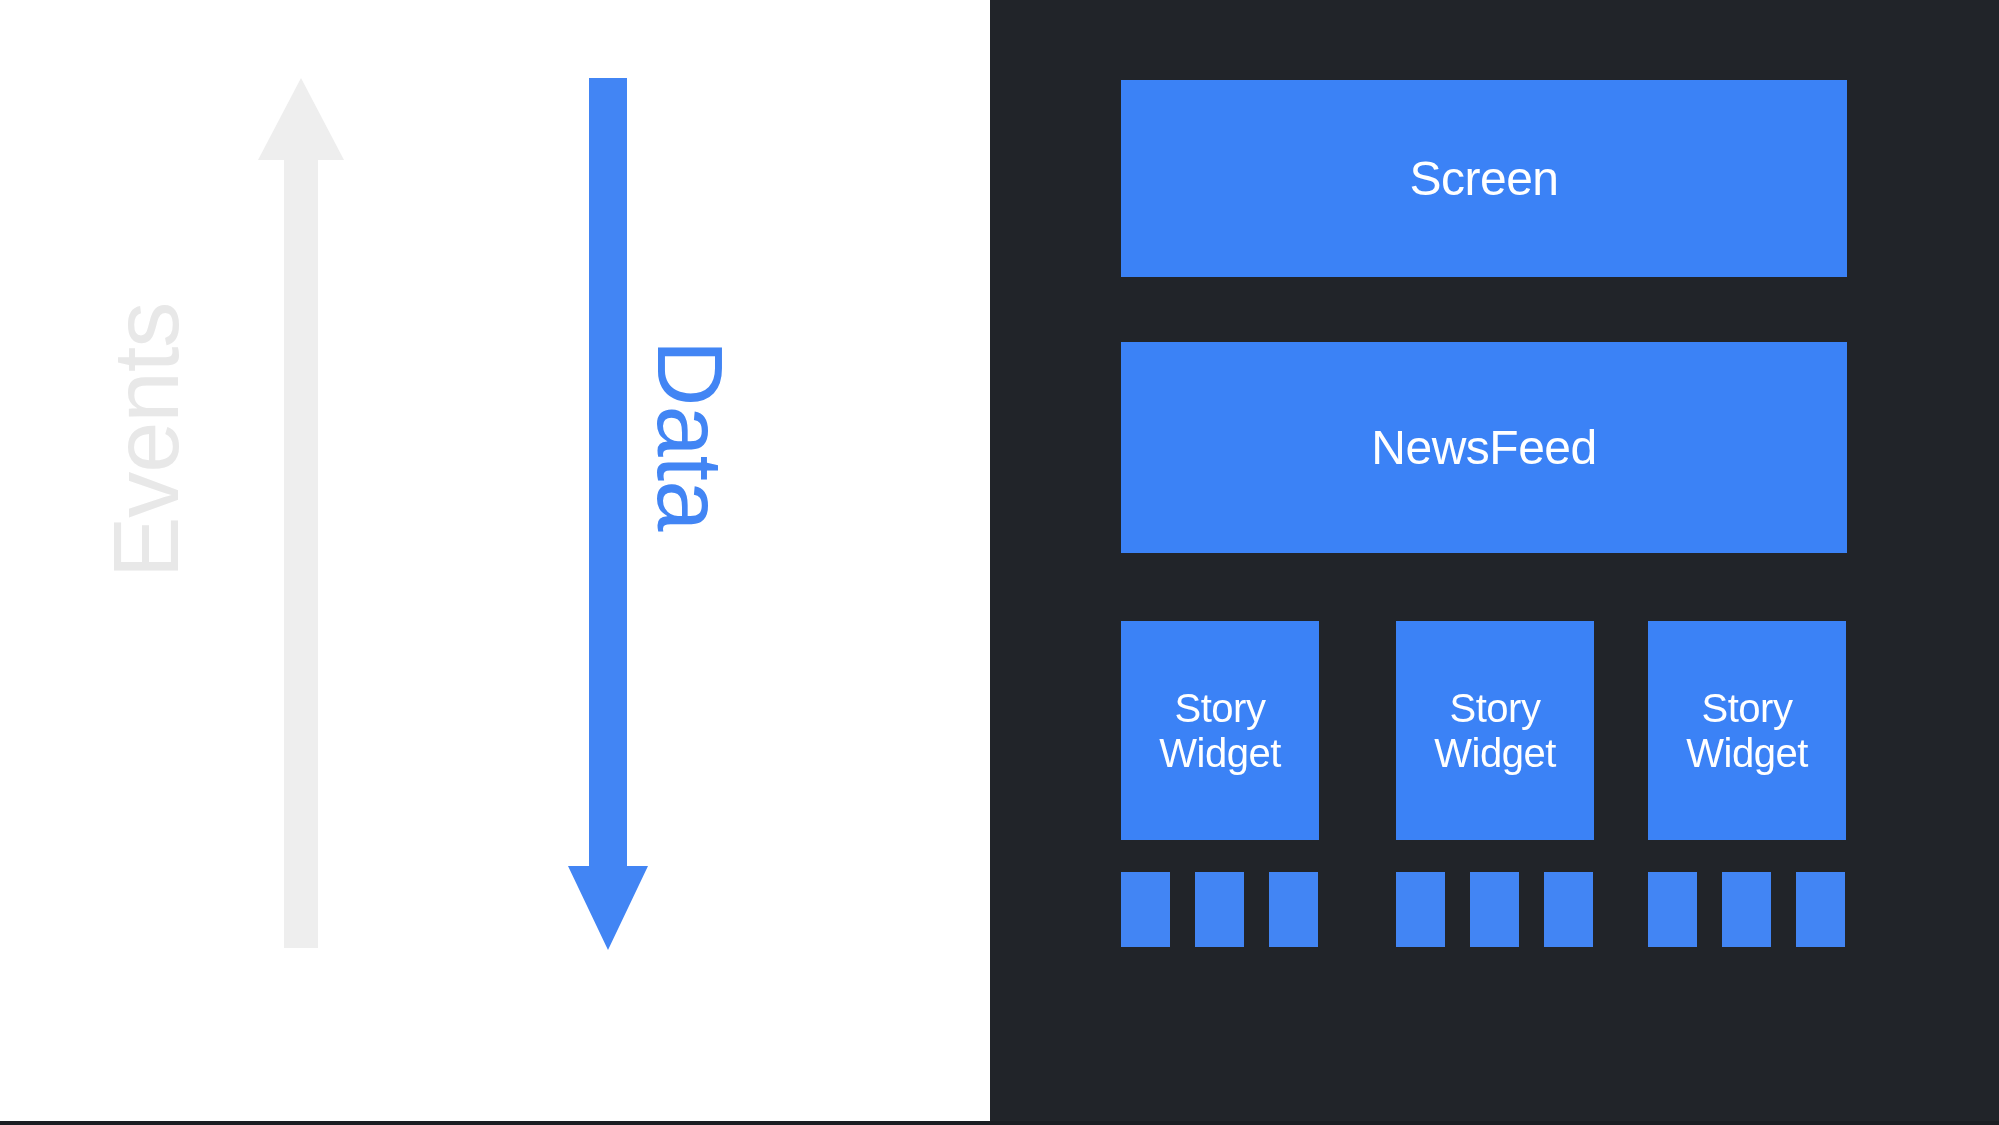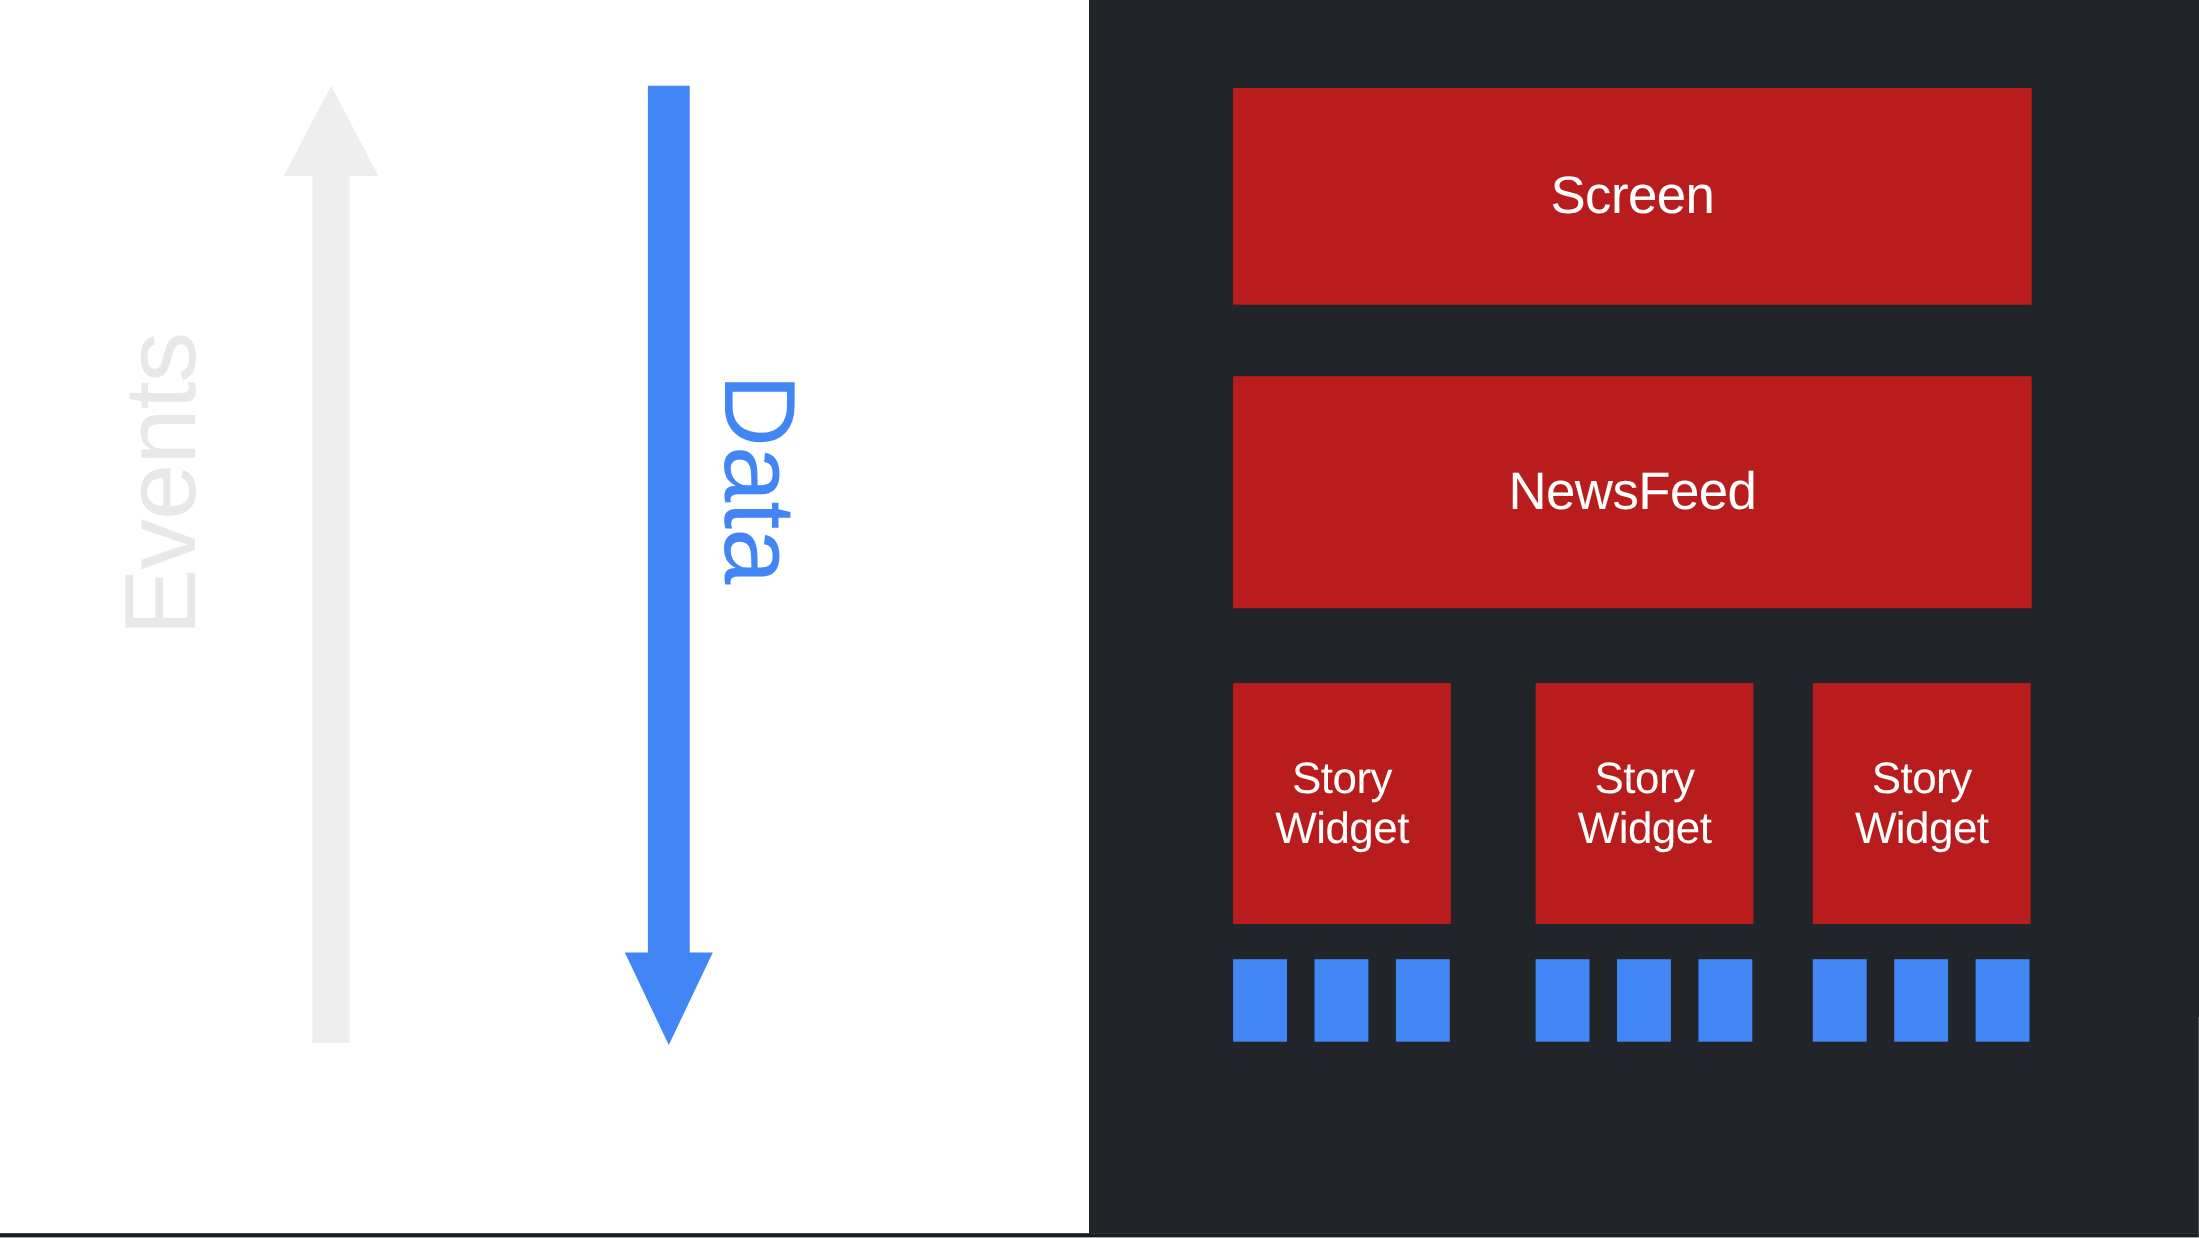--- a/index.html
+++ b/index.html
@@ -61,21 +61,21 @@
   
   #right-pane {
     position:absolute;
     left:990px; top:0;
     width:1009px; height:1121px;
     background:#212429;
   }
 
   .grey-box {
     position:absolute;
-    background:#b91c1c;
+    background:#3b82f6;
     display:flex;
     align-items:center;
     justify-content:center;
     color:#ffffff;
     font-size:48px;
     font-weight:400;
     letter-spacing:-0.5px;
     text-align:center;
     line-height:1.12;
   }

